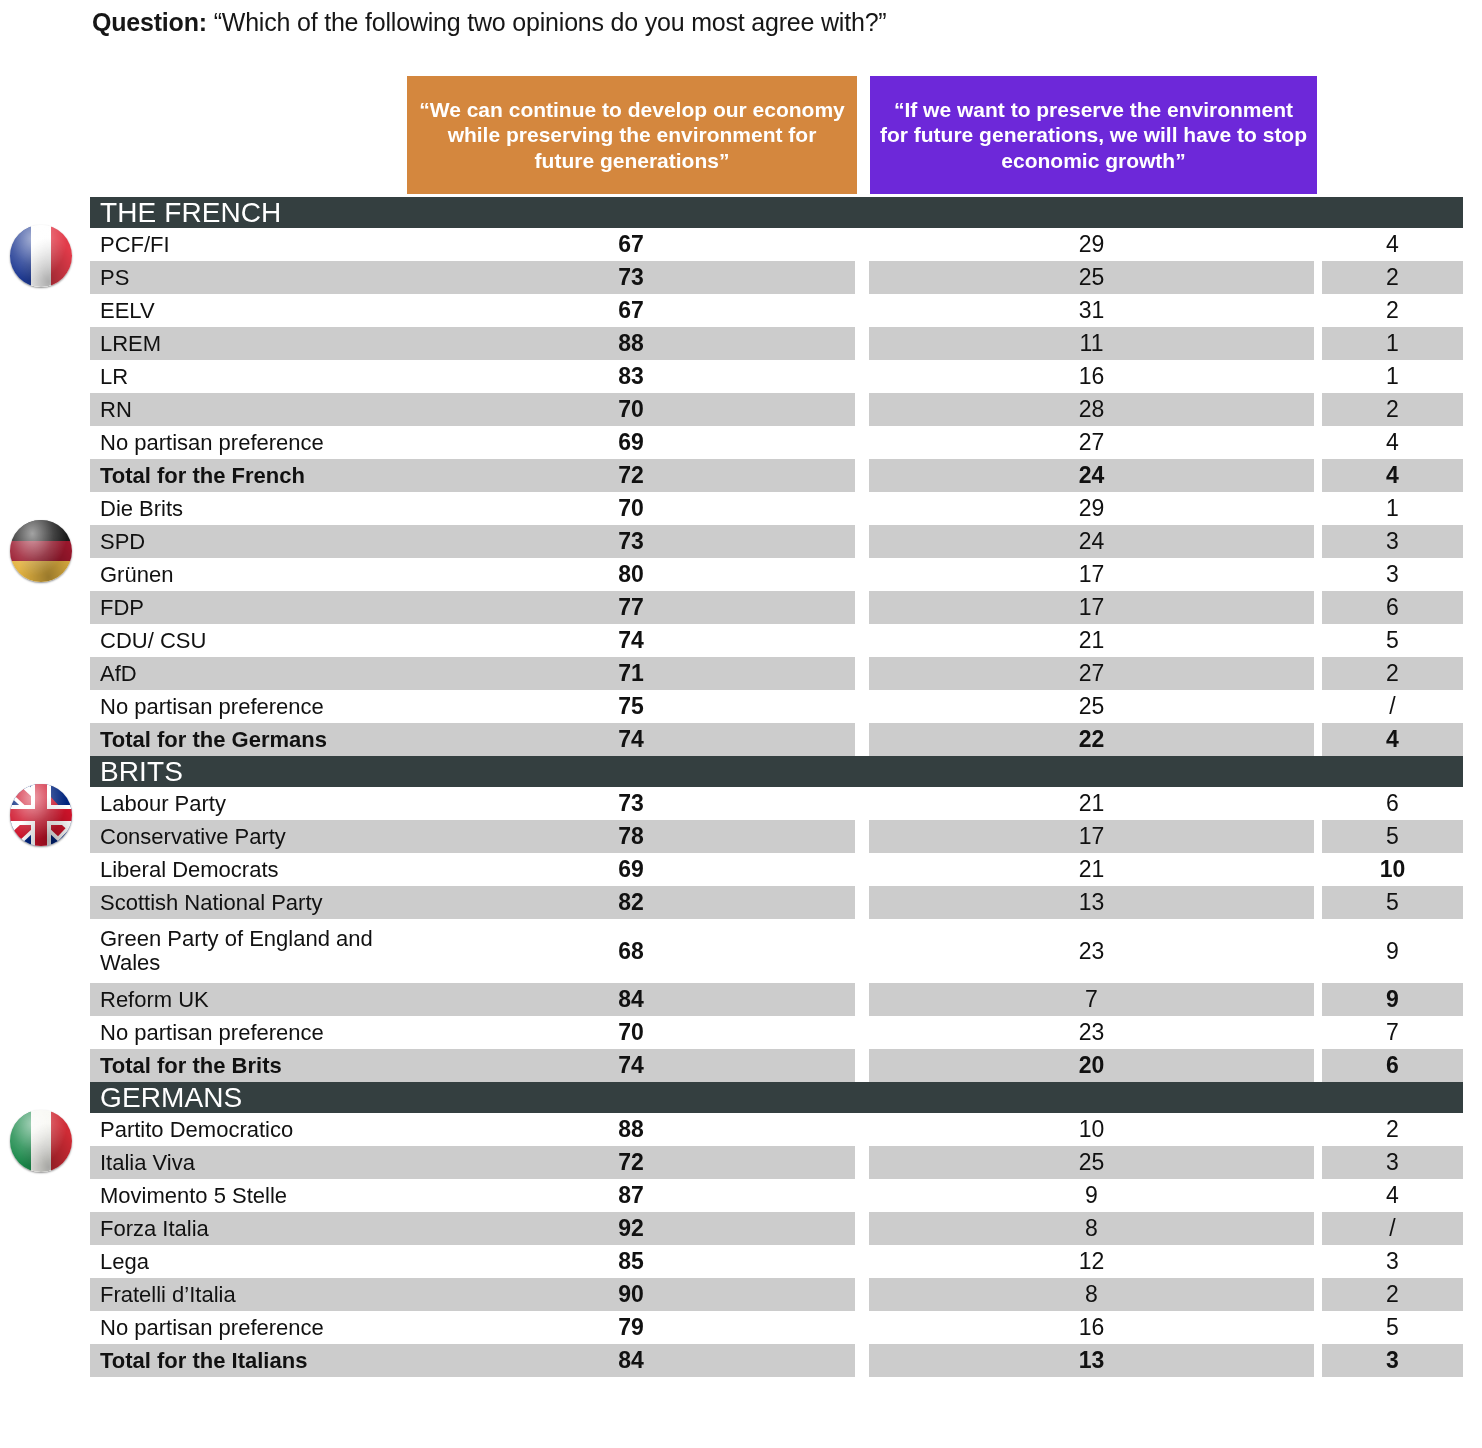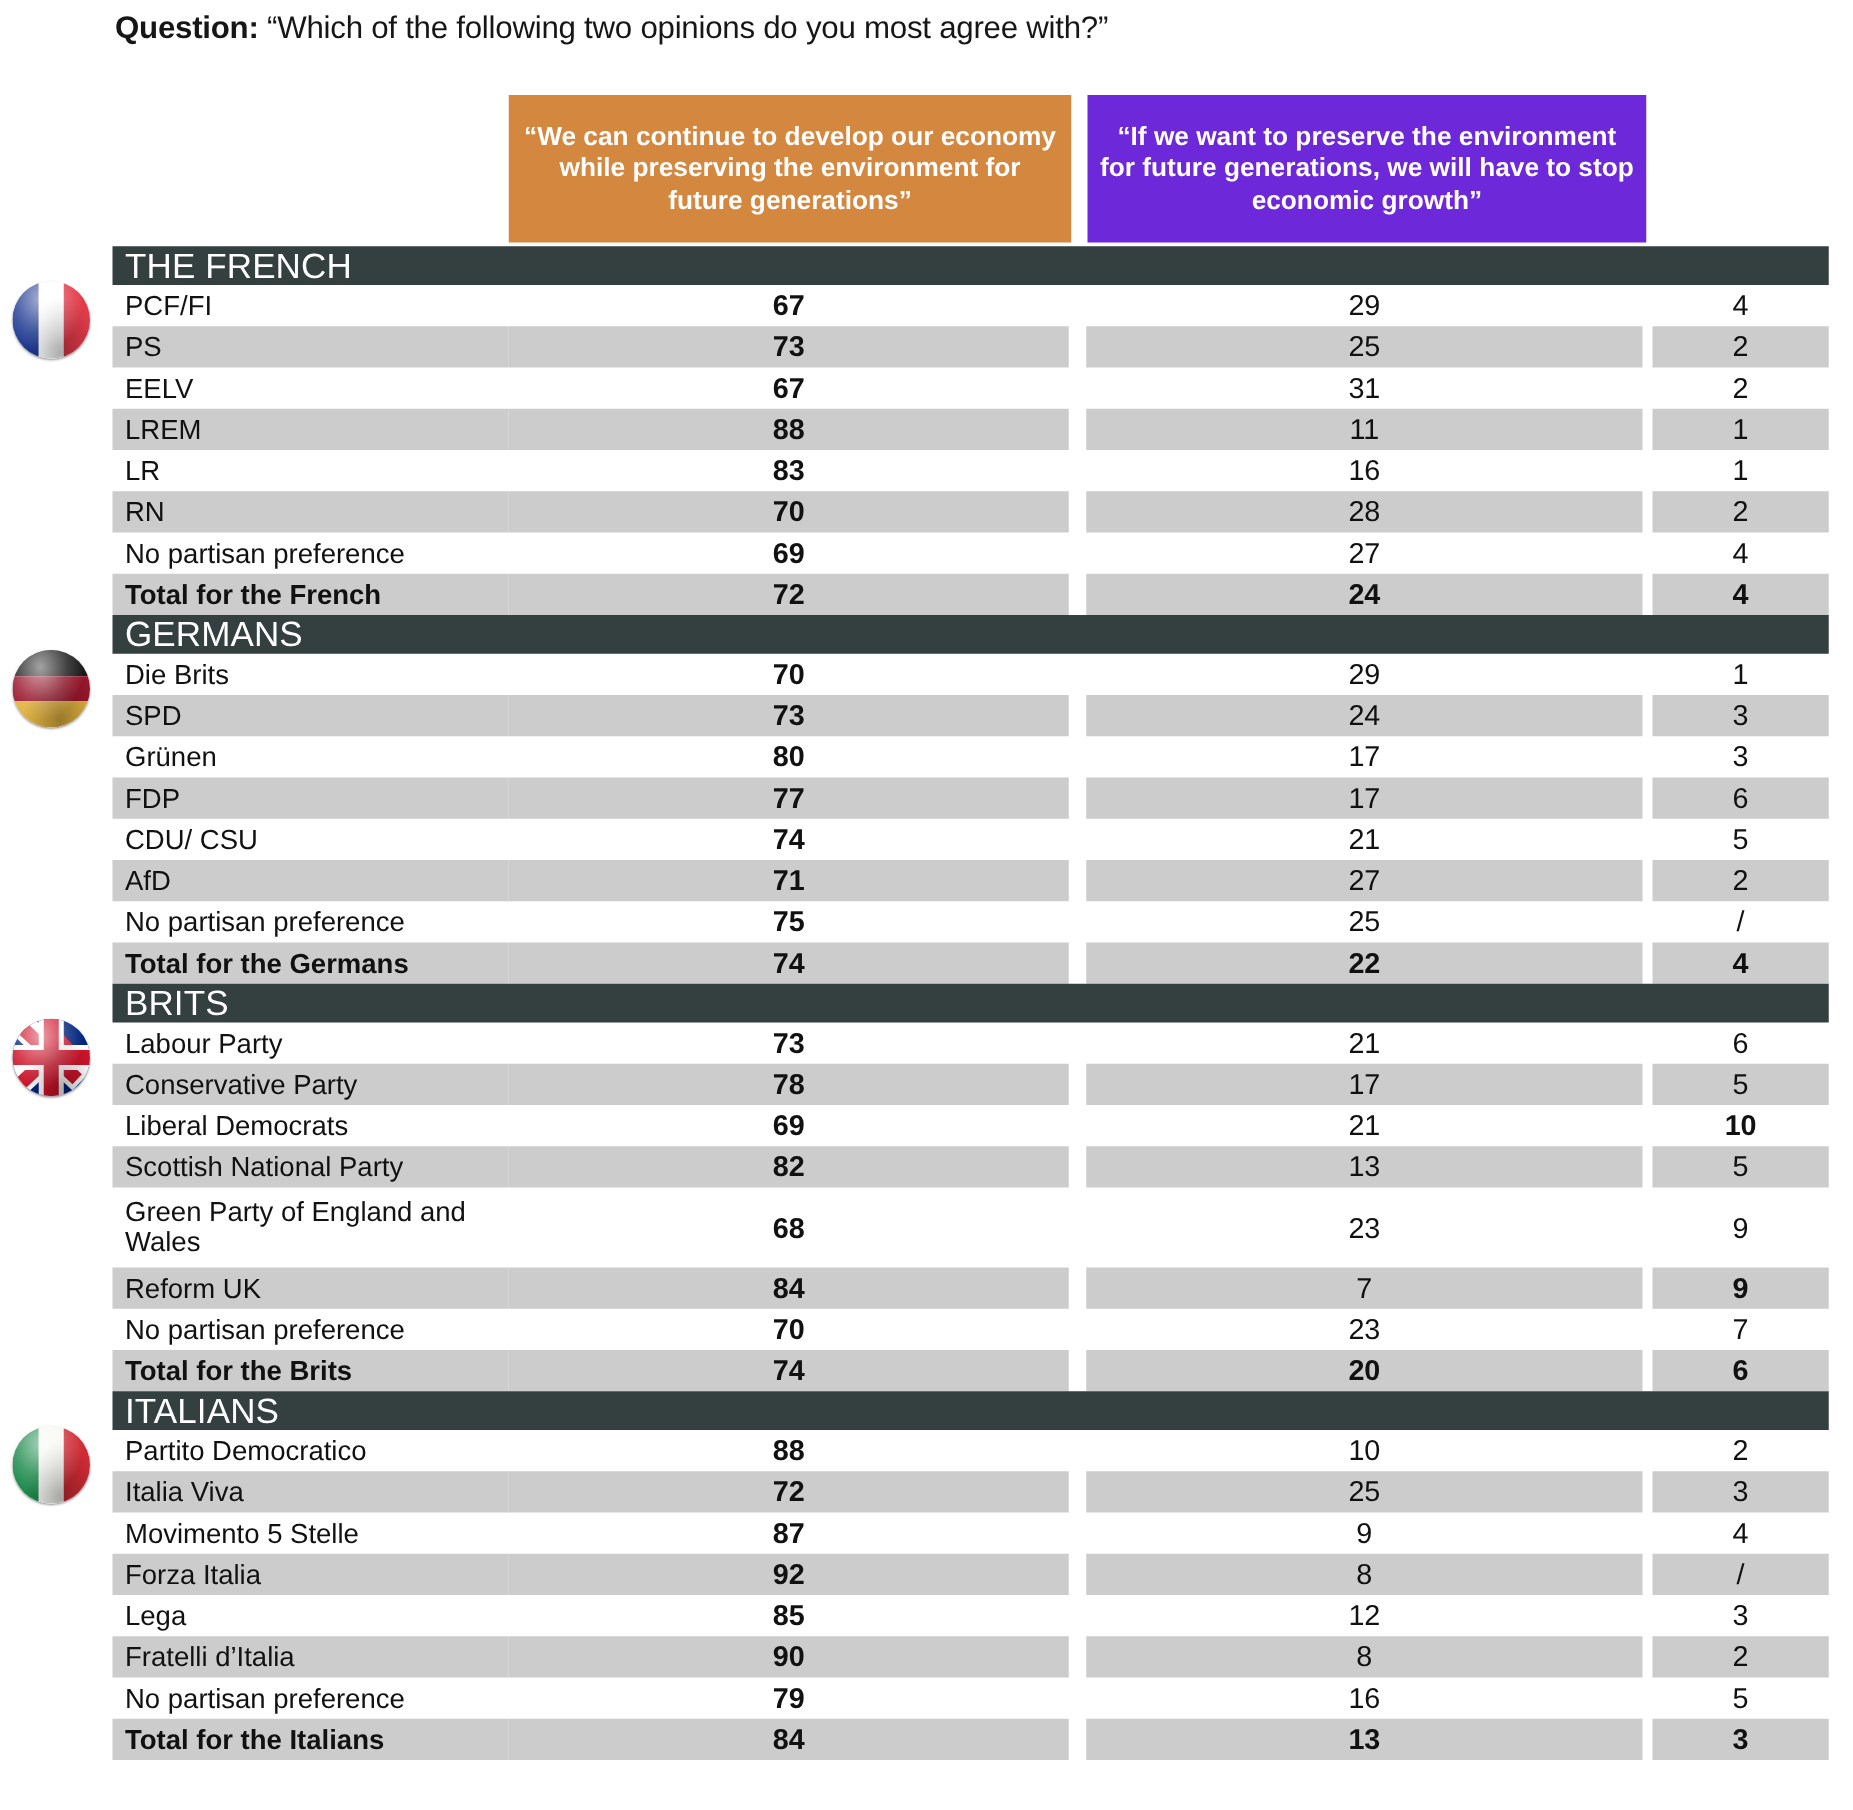--- a/index.html
+++ b/index.html
@@ -221,23 +221,20 @@
         <div class="band b-a" style="background: rgb(204, 204, 204);"></div>
         <div class="band b-b" style="background: rgb(204, 204, 204);"></div>
         <div class="band b-c" style="background: rgb(204, 204, 204);"></div>
         <div class="cell lbl c-label bold">Total for the French</div>
         <div class="cell num c-a bold">72</div>
         <div class="cell num c-b bold">24</div>
         <div class="cell num c-c bold">4</div>
       </div>
     </div>
     <div class="section">
-      <div class="section-header" style="background: rgb(52, 63, 64);">
-        <span class="section-header-label">GERMANS</span>
-      </div>
       <div class="flag" style="top: 28px;">
         <div class="flag-inner flag-h3">
           <i style="background:#1a1a1a"></i>
           <i style="background:#99172c"></i>
           <i style="background:#e3b341"></i>
         </div>
         <div class="flag-gloss"></div>
       </div>
       <div class="row">
         <div class="cell lbl c-label">Die Brits</div>
@@ -383,21 +380,21 @@
         <div class="band b-b" style="background: rgb(204, 204, 204);"></div>
         <div class="band b-c" style="background: rgb(204, 204, 204);"></div>
         <div class="cell lbl c-label bold">Total for the Brits</div>
         <div class="cell num c-a bold">74</div>
         <div class="cell num c-b bold">20</div>
         <div class="cell num c-c bold">6</div>
       </div>
     </div>
     <div class="section">
       <div class="section-header" style="background: rgb(52, 63, 64);">
-        <span class="section-header-label">ITALIANS</span>
+        <span class="section-header-label">GERMANS</span>
       </div>
       <div class="flag" style="top: 28px;">
         <div class="flag-inner flag-v3">
           <i style="background:#1b8a4b"></i>
           <i style="background:#f7f7f2"></i>
           <i style="background:#cf2b35"></i>
         </div>
         <div class="flag-gloss"></div>
       </div>
       <div class="row">

